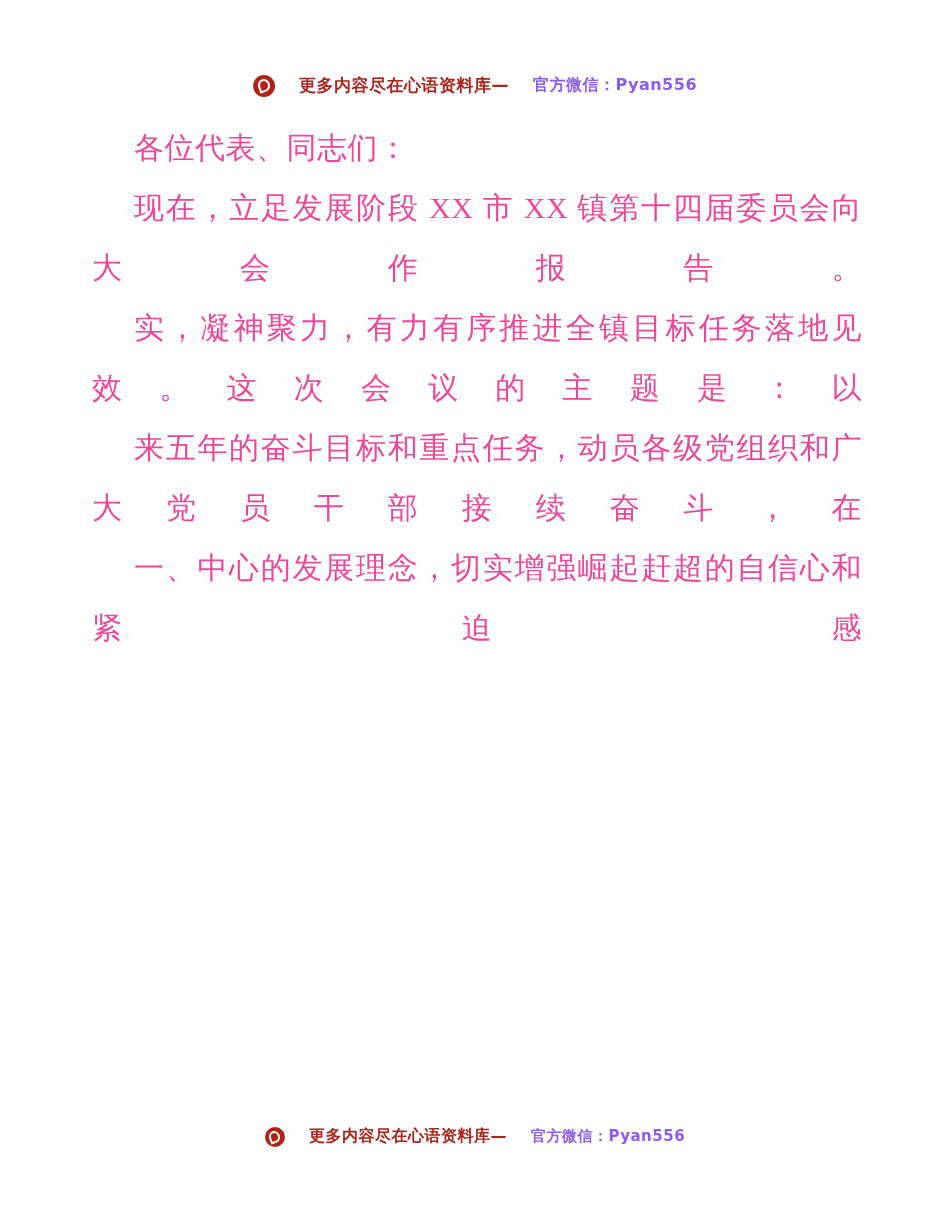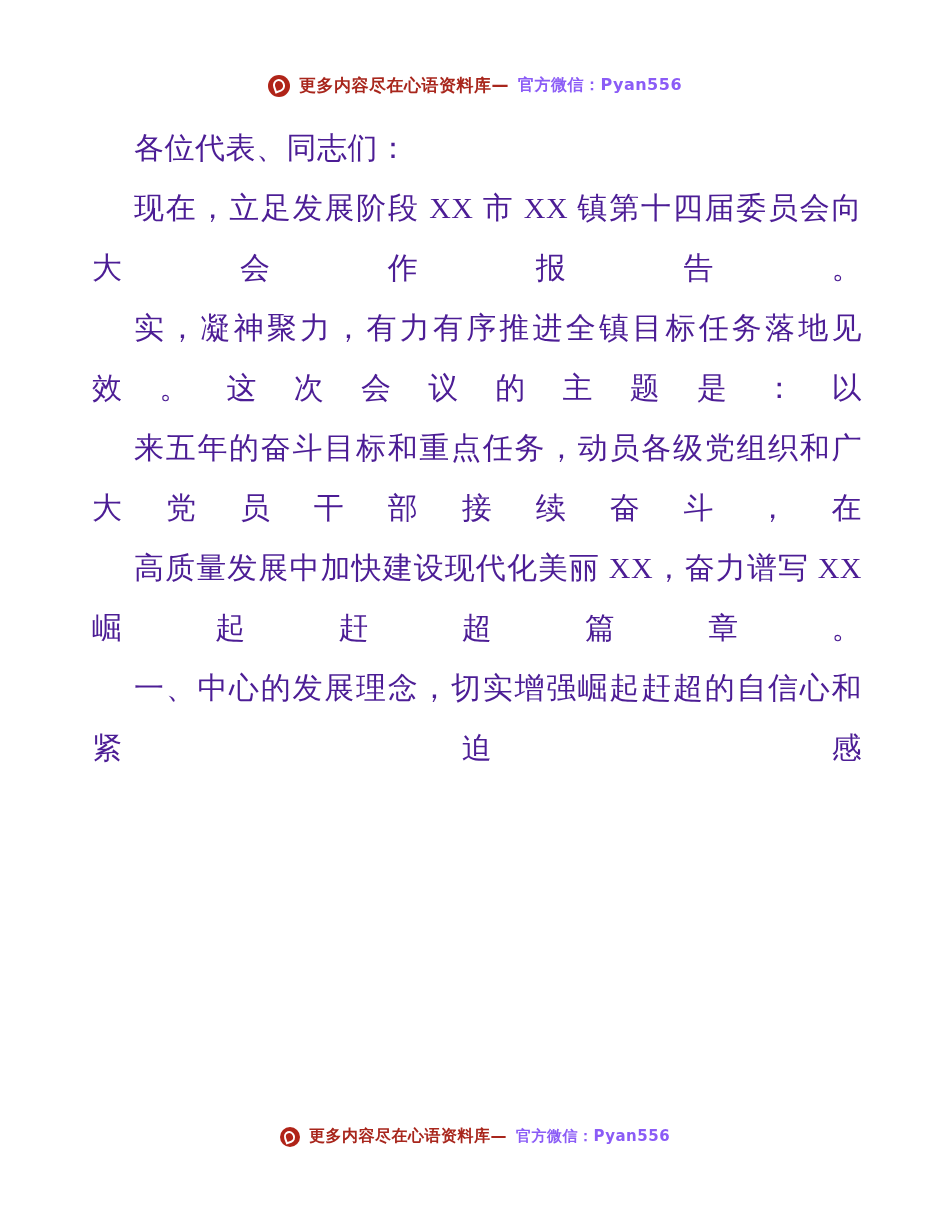--- a/index.html
+++ b/index.html
@@ -21,21 +21,21 @@
   }
 
   
   .watermark {
     position: absolute;
     left: 0;
     width: 950px;
     display: flex;
     align-items: center;
     justify-content: center;
-    gap: 9px;
+    gap: 24px;
     white-space: nowrap;
   }
   .watermark-top { top: 74px; }
   .watermark-bottom { top: 1126px; }
 
   .wm-logo {
     width: 22px;
     height: 22px;
     border-radius: 50%;
     background: #b02418;
@@ -79,21 +79,21 @@
   
   .doc-body {
     position: absolute;
     left: 92px;
     top: 118px;
     width: 770px;
   }
   .para {
     font-size: 30px;
     line-height: 60px;
-    color: #4c1d95;
+    color: #ec4899;
     text-align: justify;
     text-justify: inter-ideograph;
     margin: 0 0 0 0;
     text-indent: 42px;
     letter-spacing: 0.5px;
   }
   .para + .para { margin-top: 0px; }
   .para.stretch {
     text-align-last: justify;
   }
@@ -107,21 +107,20 @@
     <span class="wm-logo"></span>
     <span class="wm-text">更多内容尽在心语资料库—</span>
     <span class="wm-text2">官方微信：Pyan556</span>
   </div>
 
   <div class="doc-body">
     <p class="para">各位代表、同志们：</p>
     <p class="para stretch">现在，立足发展阶段 XX 市 XX 镇第十四届委员会向大会作报告。</p>
     <p class="para stretch">实，凝神聚力，有力有序推进全镇目标任务落地见效。这次会议的主题是：以</p>
     <p class="para stretch">来五年的奋斗目标和重点任务，动员各级党组织和广大党员干部接续奋斗，在</p>
-    <p class="para stretch">高质量发展中加快建设现代化美丽 XX，奋力谱写 XX 崛起赶超篇章。</p>
     <p class="para stretch">一、中心的发展理念，切实增强崛起赶超的自信心和紧迫感</p>
   </div>
 
   <div class="watermark watermark-bottom">
     <span class="wm-logo"></span>
     <span class="wm-text">更多内容尽在心语资料库—</span>
     <span class="wm-text2">官方微信：Pyan556</span>
   </div>
 
 </div>

